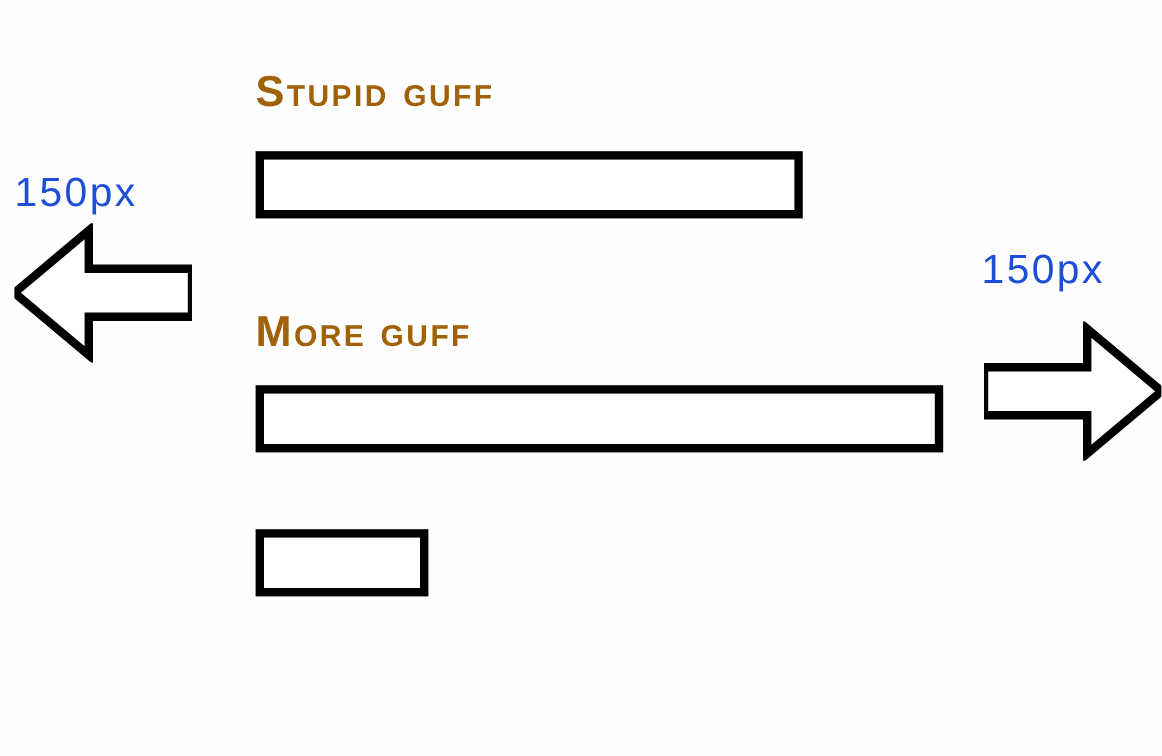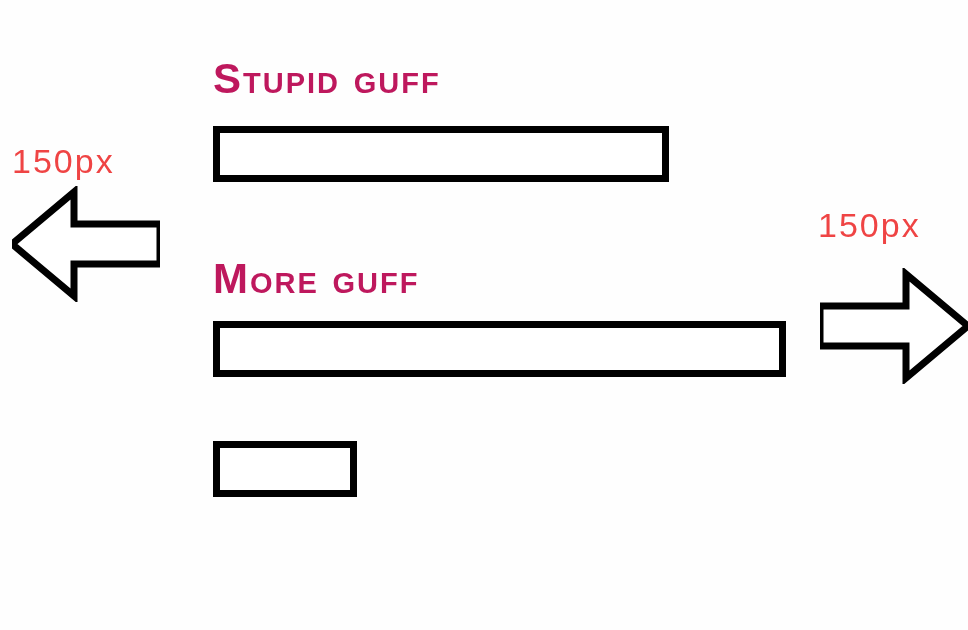--- a/index.html
+++ b/index.html
@@ -12,33 +12,33 @@
       overflow: hidden;
       position: relative;
     }
     .canvas {
       position: relative;
       width: 968px;
       height: 630px;
     }
     .label {
       position: absolute;
-      font-size: 42px;
+      font-size: 36px;
       font-weight: 700;
       font-variant: small-caps;
       letter-spacing: 2px;
-      color: #be185d;
+      color: #a16207;
       font-family: "Arial Black", Arial, sans-serif;
     }
     .dim-label {
       position: absolute;
       font-size: 34px;
       letter-spacing: 2px;
       font-weight: 400;
-      color: #ef4444;
+      color: #1d4ed8;
       font-family: Arial, sans-serif;
     }
     .box {
       position: absolute;
       border: 7px solid #000;
       box-sizing: border-box;
       background: #fff;
     }
     .arrow {
       position: absolute;

